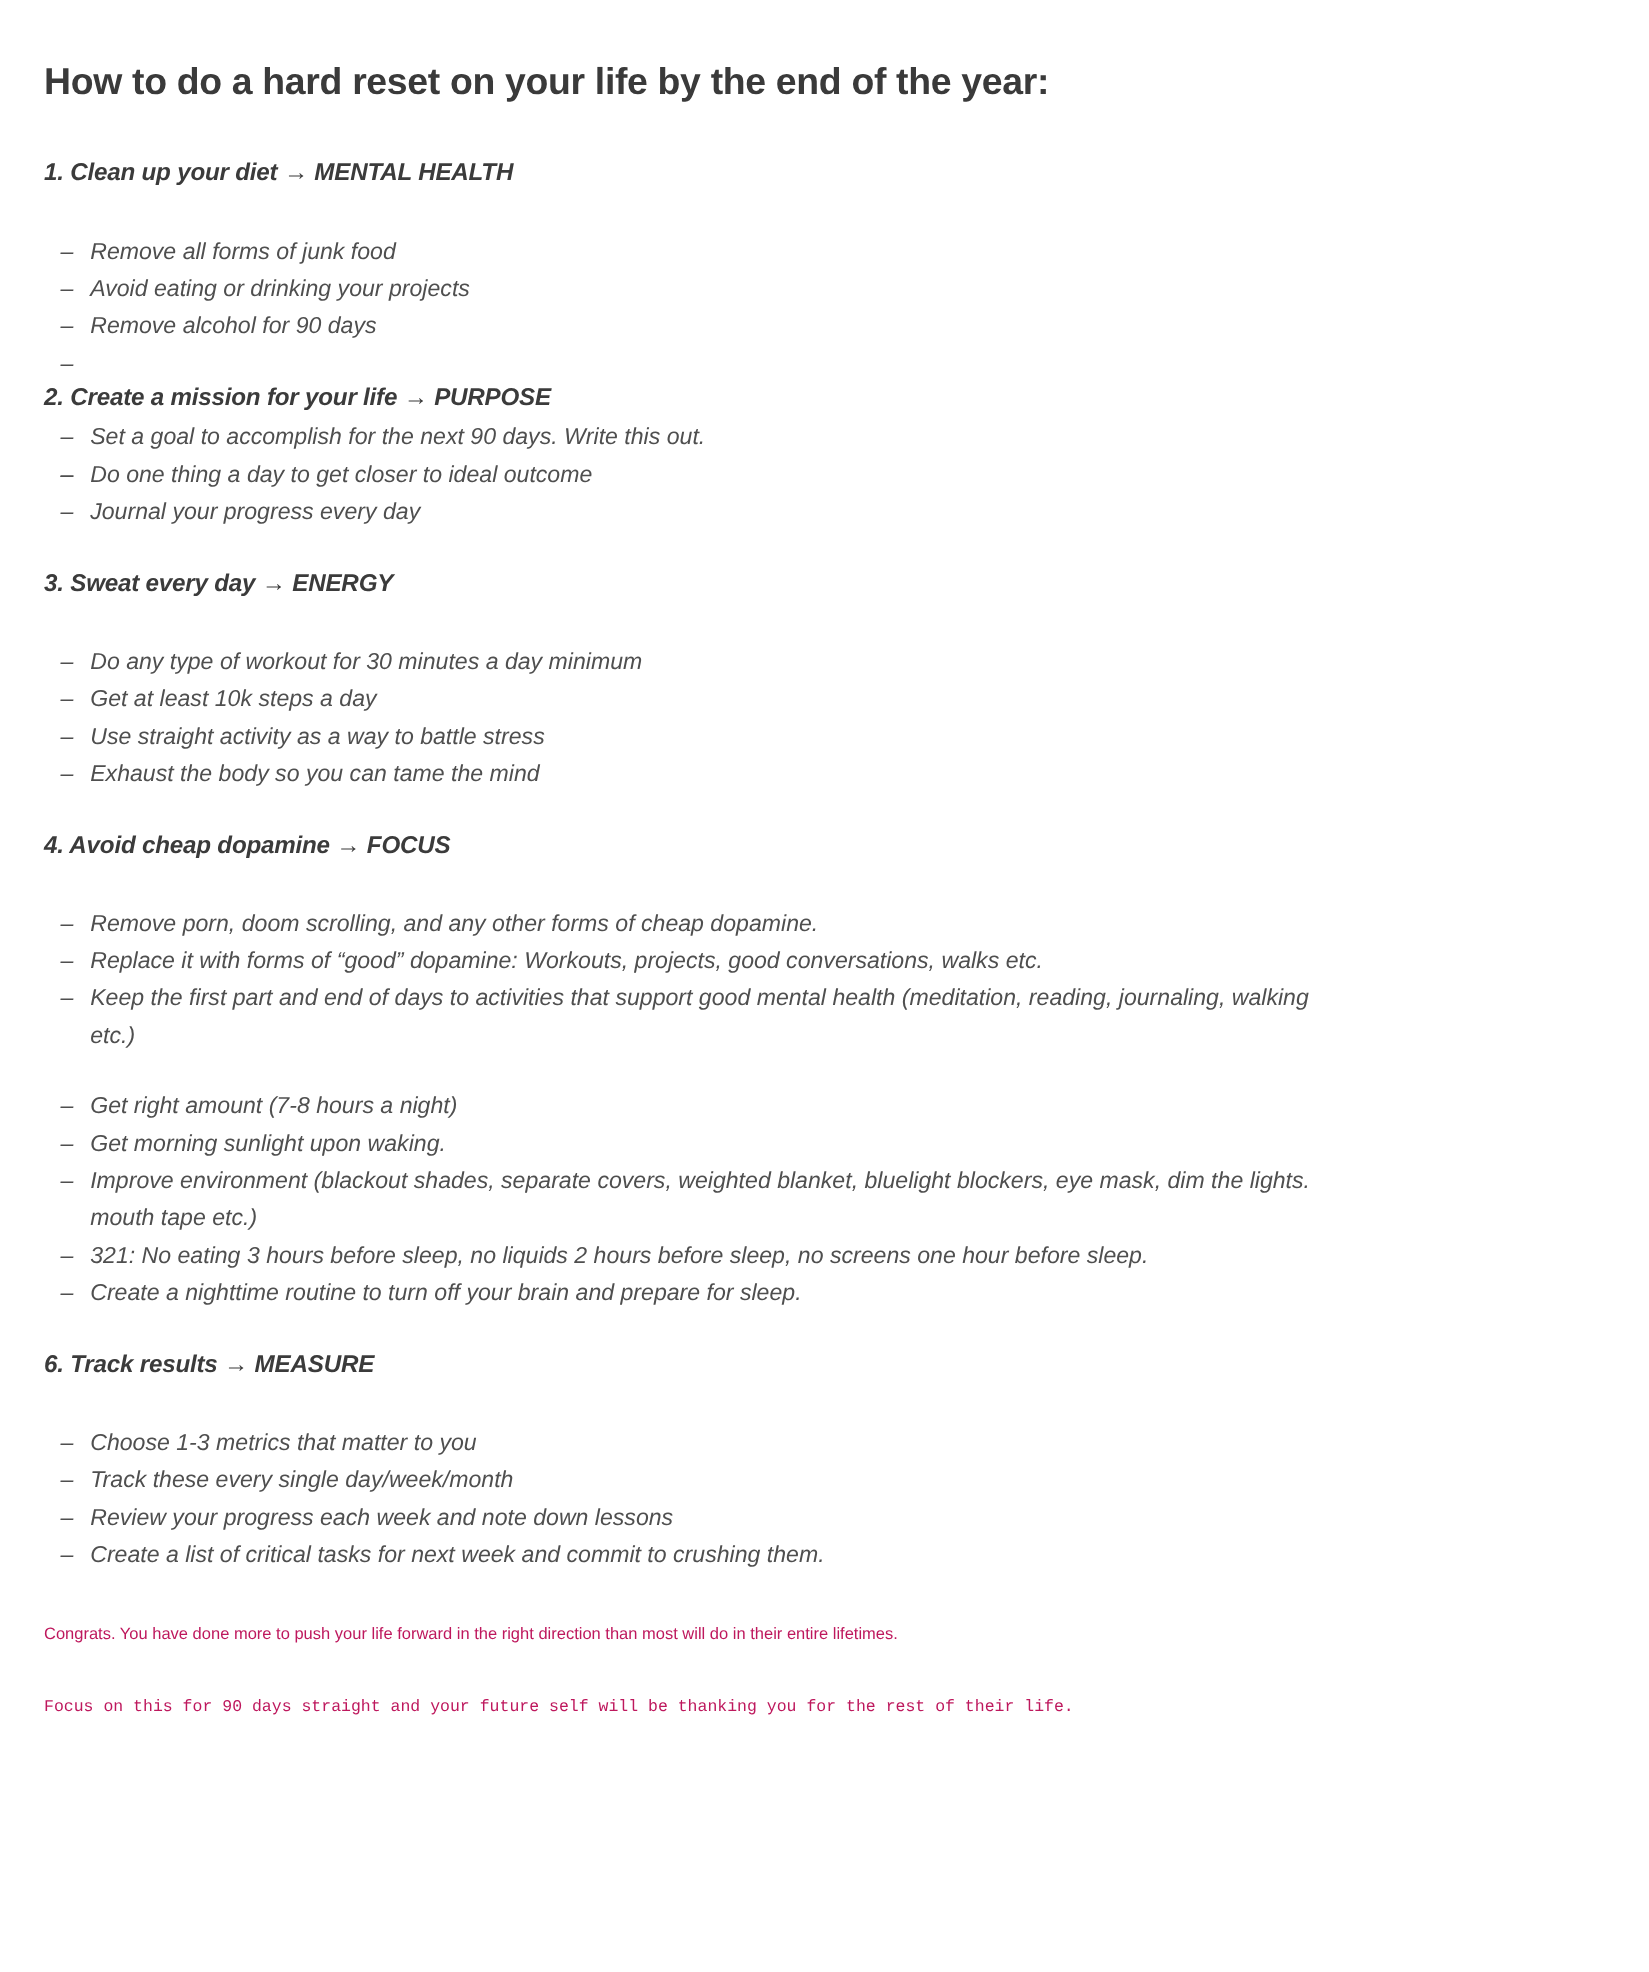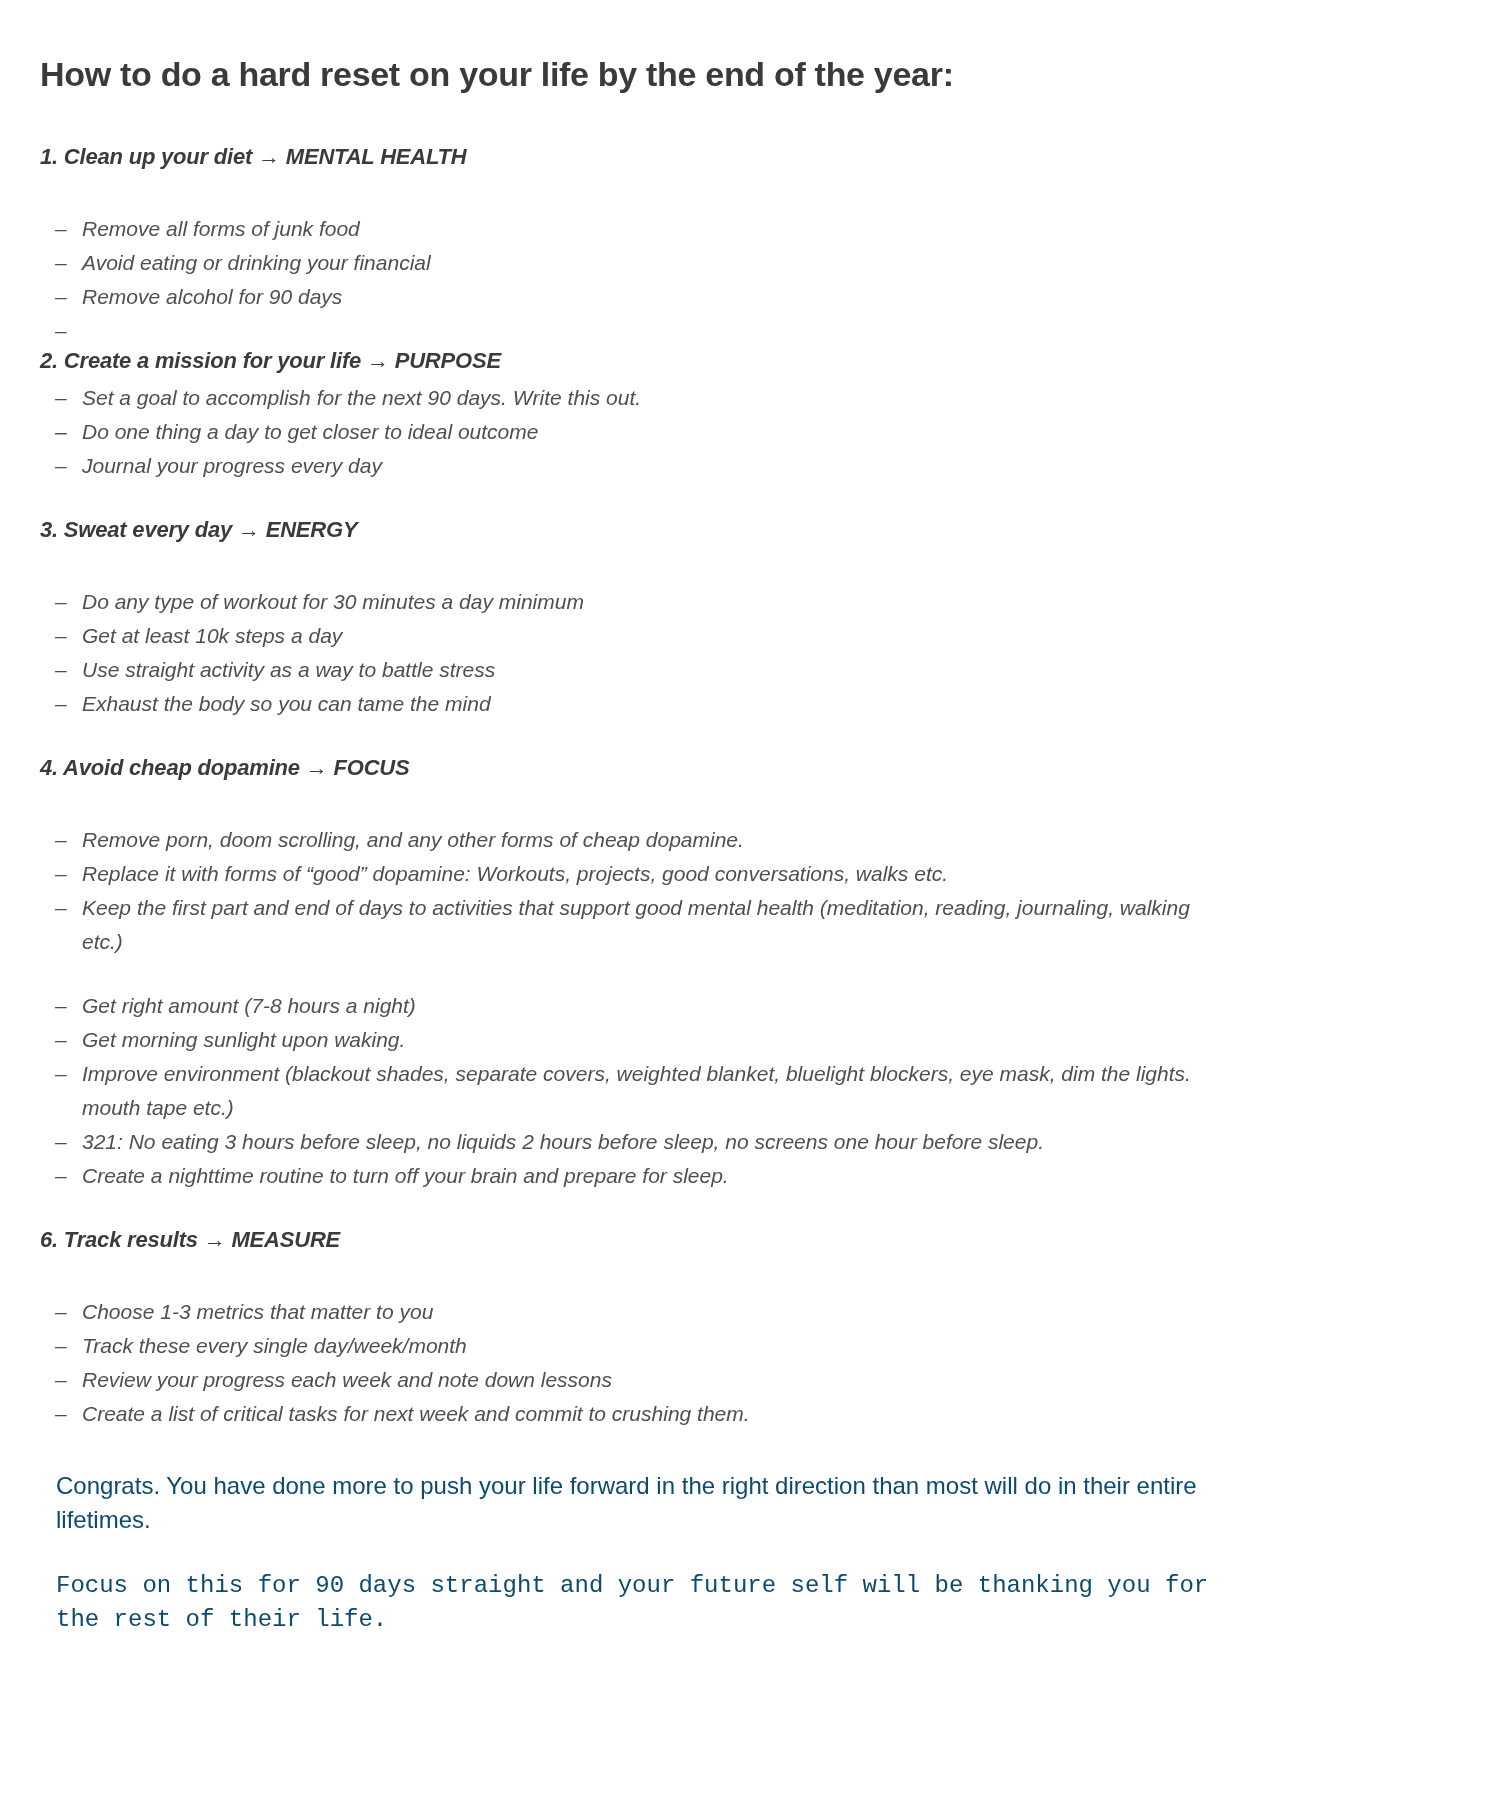--- a/index.html
+++ b/index.html
@@ -47,40 +47,40 @@
     line-height: 34px;
     color: #4f4f4f;
   }
   li.bullet .dash {
     position: absolute;
     left: 15px;
     top: 0;
     color: #4f4f4f;
   }
   .closing {
-    font-size: 24px;
+    font-size: 15px;
     line-height: 34px;
-    color: #0c4a6e;
+    color: #be185d;
     max-width: 1430px;
-    margin: 38px 0 0 16px;
+    margin: 38px 0 0 0;
   }
   .closing + .closing { margin-top: 32px; font-family: Liberation Mono, monospace; }
 </style>
 </head>
 <body>
 
 <div class="page">
 
   <h1 class="doc-title">How to do a hard reset on your life by the end of the year:</h1>
 
   <section class="section">
     <h2 class="section-heading">1. Clean up your diet → MENTAL HEALTH</h2>
     <ul class="bullets">
       <li class="bullet"><span class="dash">–</span><span>Remove all forms of junk food</span></li>
-      <li class="bullet"><span class="dash">–</span><span>Avoid eating or drinking your financial</span></li>
+      <li class="bullet"><span class="dash">–</span><span>Avoid eating or drinking your projects</span></li>
       <li class="bullet"><span class="dash">–</span><span>Remove alcohol for 90 days</span></li>
       <li class="bullet"><span class="dash">–</span></li>
     </ul>
   </section>
 
   <section class="section">
     <h2 class="section-heading no-gap">2. Create a mission for your life → PURPOSE</h2>
     <ul class="bullets">
       <li class="bullet"><span class="dash">–</span><span>Set a goal to accomplish for the next 90 days. Write this out.</span></li>
       <li class="bullet"><span class="dash">–</span></li>

